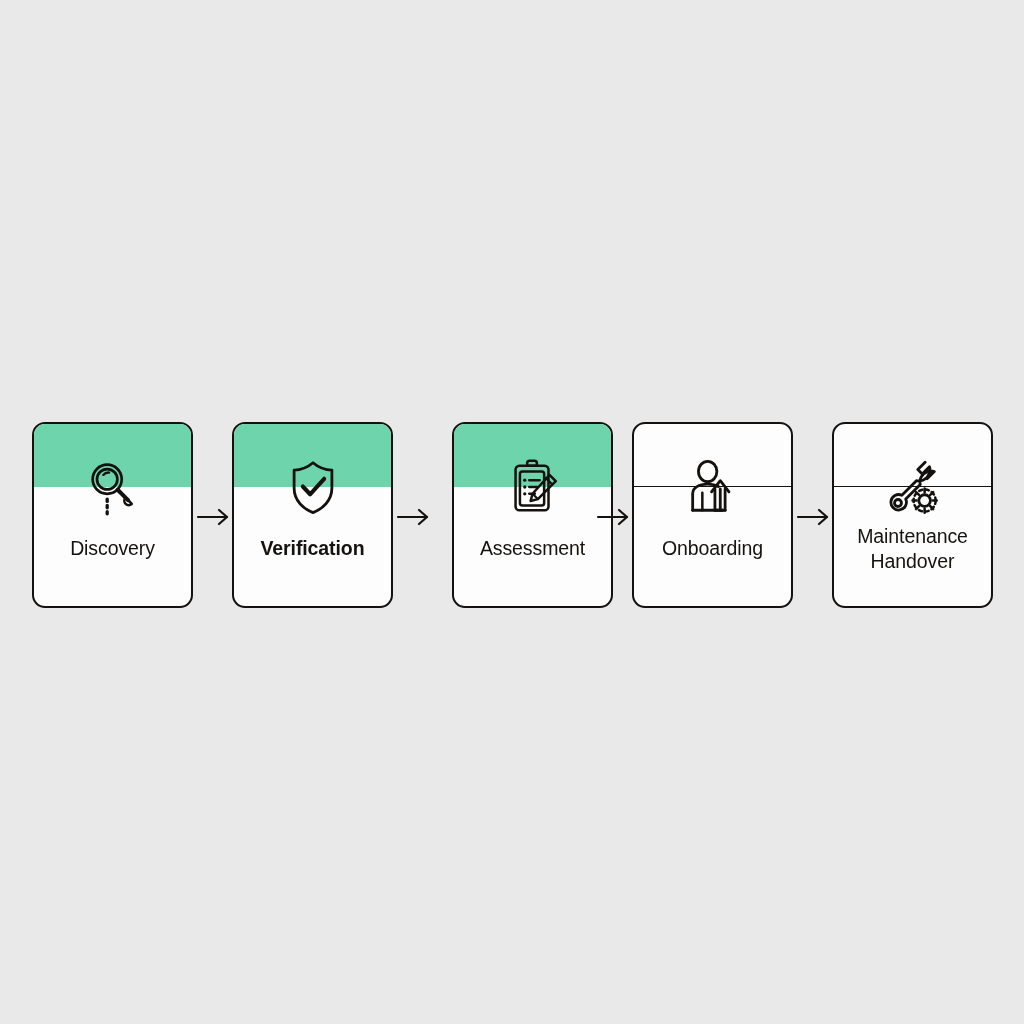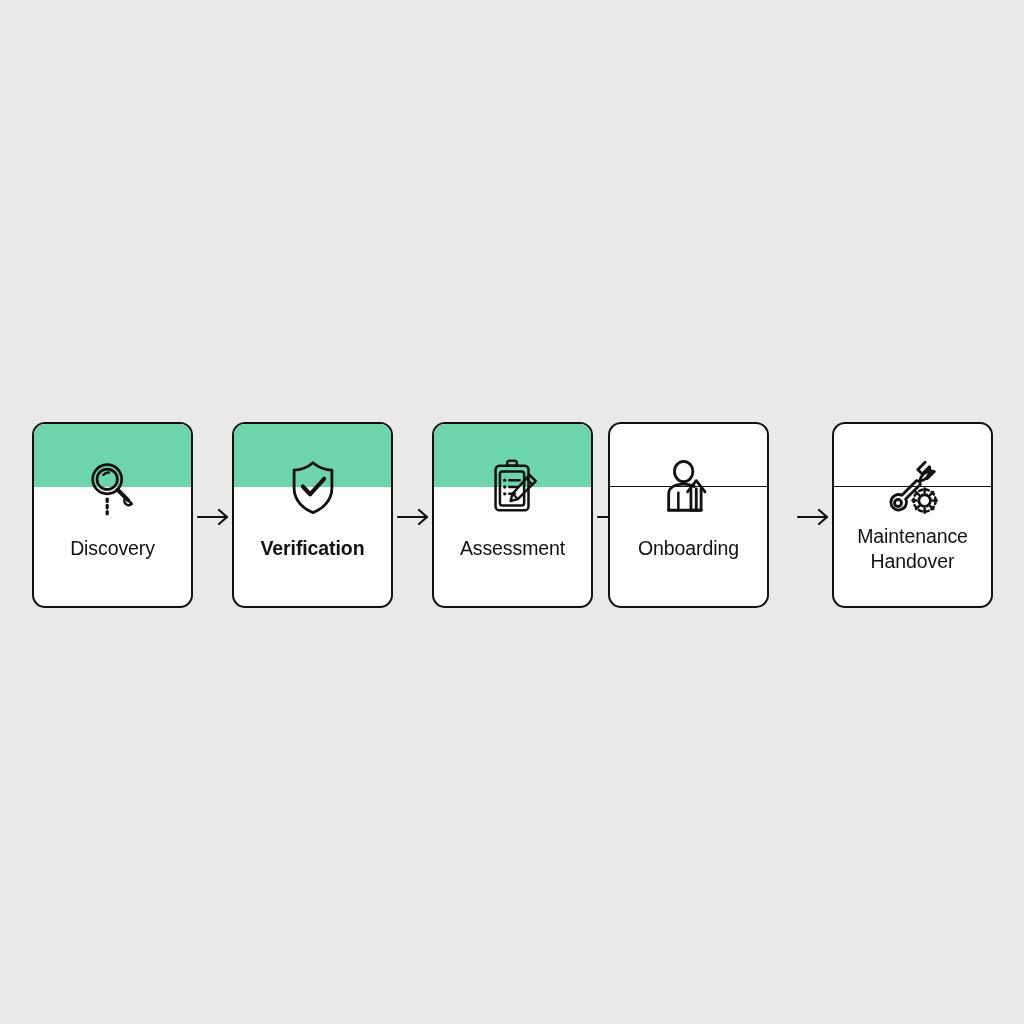--- a/index.html
+++ b/index.html
@@ -136,21 +136,21 @@
       <div class="card-label">Verification</div>
     </div>
 
     <div class="arrow" style="left:396px;">
       <svg viewBox="0 0 40 22" fill="none" stroke="#14110f" stroke-width="2.2" stroke-linecap="round" stroke-linejoin="round">
         <path d="M2 11 H31"></path>
         <path d="M23 4 L31 11 L23 18"></path>
       </svg>
     </div>
 
-    <div class="step-card" style="left:432px;">
+    <div class="step-card" style="left:452px;">
       <div class="card-head filled"></div>
       <div class="card-icon">
         <svg viewBox="0 0 64 64" fill="none" stroke="#14110f" stroke-width="2.6" stroke-linecap="round" stroke-linejoin="round">
           <rect x="14" y="10" width="34" height="46" rx="4"></rect>
           <rect x="18.5" y="16" width="25" height="35" rx="2.6"></rect>
           <path d="M26 10 V7.5 a2.5 2.5 0 0 1 2.5 -2.5 h5 A2.5 2.5 0 0 1 36 7.5 V10 Z"></path>
           <circle cx="23.5" cy="25" r="1.7" fill="#14110f" stroke="none"></circle>
           <path d="M28 25 H39" stroke-width="2.4"></path>
           <circle cx="23.5" cy="32" r="1.7" fill="#14110f" stroke="none"></circle>
           <path d="M28 32 H37" stroke-width="2.4"></path>
@@ -164,21 +164,21 @@
       <div class="card-label">Assessment</div>
     </div>
 
     <div class="arrow" style="left:596px;">
       <svg viewBox="0 0 40 22" fill="none" stroke="#14110f" stroke-width="2.2" stroke-linecap="round" stroke-linejoin="round">
         <path d="M2 11 H31"></path>
         <path d="M23 4 L31 11 L23 18"></path>
       </svg>
     </div>
 
-    <div class="step-card" style="left:608px;text-decoration:underline;">
+    <div class="step-card" style="left:632px;text-decoration:underline;">
       <div class="card-head plain"></div>
       <div class="card-icon">
         <svg viewBox="0 0 64 64" fill="none" stroke="#14110f" stroke-width="2.9" stroke-linecap="round" stroke-linejoin="round">
           <ellipse cx="26.5" cy="16" rx="9.5" ry="10.5"></ellipse>
           <path d="M11 56 V39 C11 32.5 17.5 29 26.5 29 C31 29 34.8 29.9 37.6 31.5"></path>
           <path d="M11 56 H42"></path>
           <path d="M21 38 V56" stroke-width="2.6"></path>
           <path d="M34 56 V34"></path>
           <path d="M44.5 56 V34"></path>
           <path d="M39.5 56 V34"></path>

